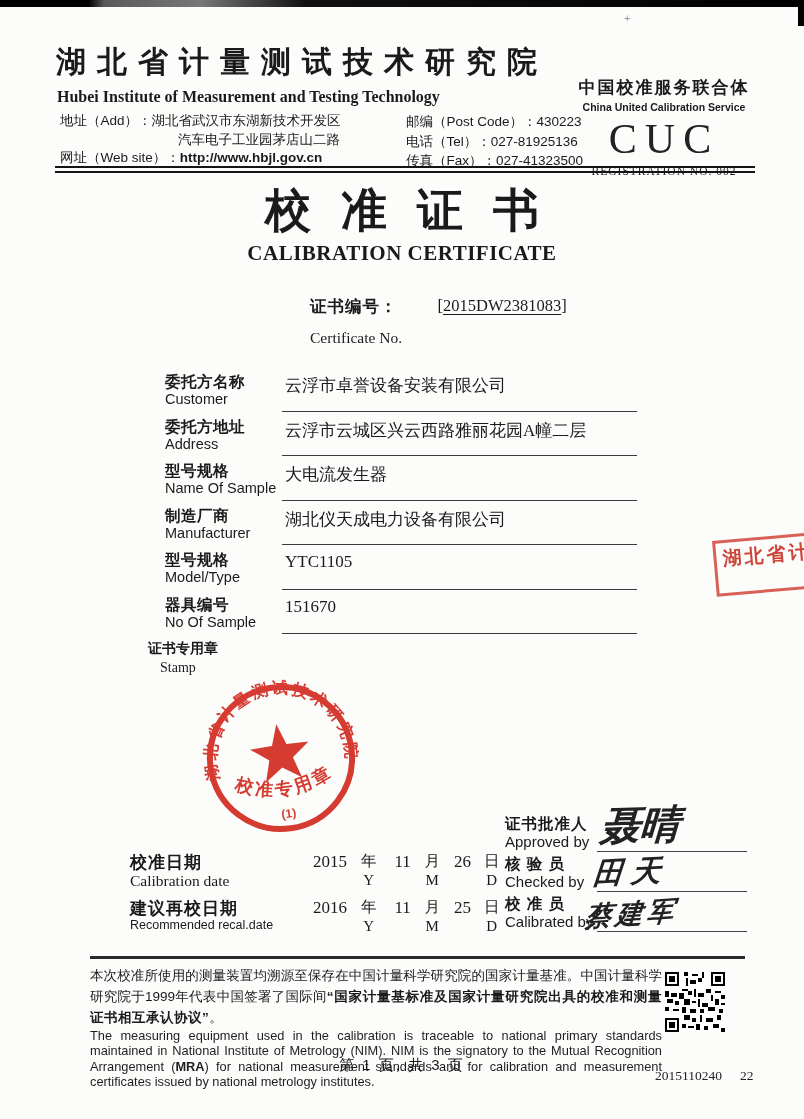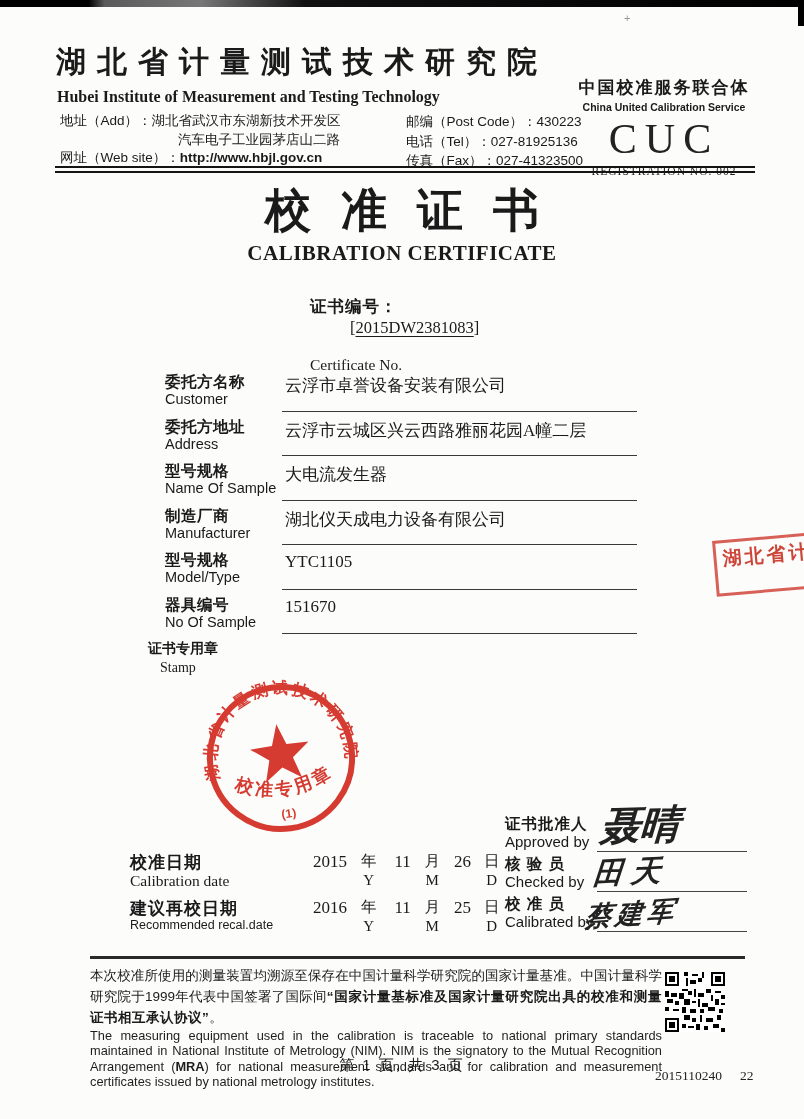--- a/index.html
+++ b/index.html
@@ -30,25 +30,25 @@
   .dbl-rule{position:absolute;left:55px;top:166px;width:700px;height:3px;
     border-top:2.5px solid #141414;border-bottom:2px solid #141414;}
   
   .title-cn{position:absolute;left:0;top:180px;width:804px;text-align:center;
     font-family:"Liberation Serif",serif;font-size:46px;font-weight:700;
     letter-spacing:30px;text-indent:30px;}
   .title-en{position:absolute;left:0;top:241px;width:804px;text-align:center;
     font-family:"Liberation Serif",serif;font-size:21px;font-weight:700;letter-spacing:.5px;}
   
   .certno{position:absolute;left:310px;top:296px;}
-  .certno-row{display:flex;align-items:flex-start;flex-direction:column;}
+  .certno-row{display:flex;align-items:flex-start;}
   .certno-lbl{font-size:16.5px;font-weight:600;letter-spacing:1px;}
   .certno-val{margin-left:40px;font-family:"Liberation Serif",serif;font-size:16.5px;}
   .certno-val u{text-decoration:underline;text-underline-offset:3px;}
-  .certno-en{font-family:"Liberation Serif",serif;font-size:15.5px;margin-top:18px;}
+  .certno-en{font-family:"Liberation Serif",serif;font-size:15.5px;margin-top:11px;}
   
   .fields{position:absolute;left:165px;top:370px;width:472px;}
   .frow{position:relative;height:44.5px;}
   .frow .lcn{position:absolute;left:0;top:2px;font-size:15.5px;font-weight:600;letter-spacing:.5px;white-space:nowrap;}
   .frow .len{position:absolute;left:0;top:21px;font-size:14.5px;white-space:nowrap;}
   .frow .val{position:absolute;left:120px;top:4px;font-family:"Liberation Serif",serif;font-size:17px;white-space:nowrap;}
   .frow .uline{position:absolute;left:117px;right:0;bottom:3px;border-bottom:1.5px solid #3a3a3a;}
   
   .stamp-lbl{position:absolute;left:148px;top:640px;font-size:14px;font-weight:600;}
   .stamp-lbl-en{position:absolute;left:160px;top:660px;font-family:"Liberation Serif",serif;font-size:14px;}

